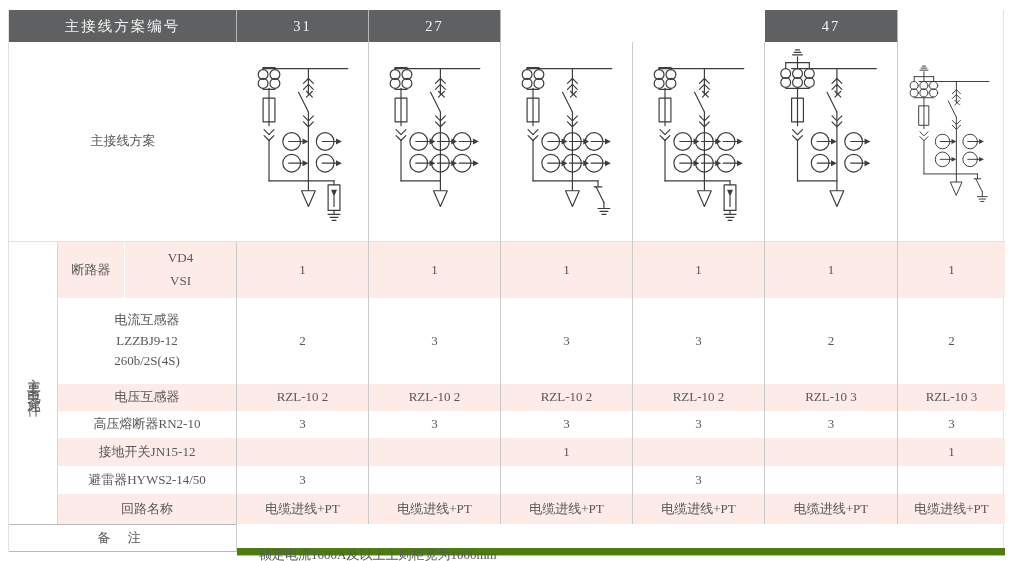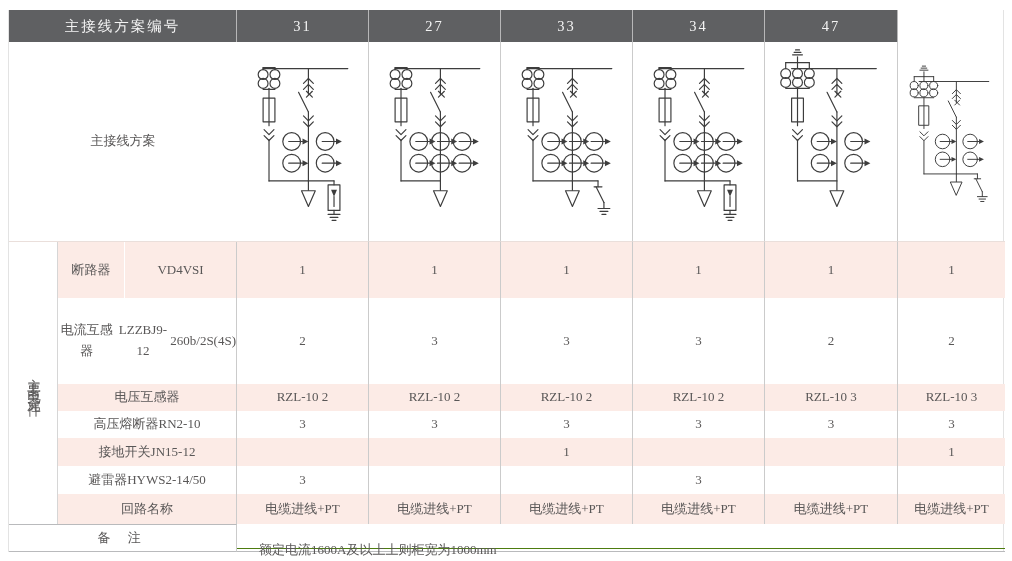--- a/index.html
+++ b/index.html
@@ -30,40 +30,38 @@
     border-right:1px solid rgba(255,255,255,.55);
   }
   .nbr{border-right:none;}
   .vcol{border-right:1px solid var(--grid-line,#cbcbcb);}
   .shade{background:var(--row-shade,#fcebe6);}
   .dlabel,.dcell{border-bottom:1px solid #eadfdb;}
   .dcell{padding:1px 0;}
   .dcell svg{display:block;}
   .vlabel{border-right:1px solid #d6d6d6;background:#fff;}
   .vtext{writing-mode:vertical-rl;text-orientation:upright;letter-spacing:5px;font-size:13.5px;}
-  .stack{flex-direction:row;}
+  .stack{flex-direction:column;}
   .model{border-left:1px solid #ffffff;line-height:1.75;}
   .lbl3{line-height:1.6;}
   .flabel{border-top:1px solid #b9babc;border-bottom:1px solid #b9babc;letter-spacing:7px;}
   .fnote{
-    border-top:1px solid #4d7c0f;border-bottom:1px solid #b9babc;
+    border-top:7px solid #4d7c0f;border-bottom:1px solid #b9babc;
     justify-content:flex-start;padding-left:22px;text-align:left;margin-top:24px;
   }
 </style>
 </head>
 <body>
 
 <div class="sheet">
   <div class="grid">
 
     <div class="cell hcell" style="grid-area:1/1/2/4">主接线方案编号</div>
     <div class="cell hcell" style="grid-area:1/4/2/5">31</div>
     <div class="cell hcell" style="grid-area:1/5/2/6">27</div>
-    <div class="cell hcell" style="grid-area:1/6/2/7">33</div>
-    <div class="cell hcell" style="grid-area:1/7/2/8">34</div>
     <div class="cell hcell" style="grid-area:1/8/2/9">47</div>
 
     <div class="cell dlabel" style="grid-area:2/1/3/4">主接线方案</div>
     <div class="cell dcell vcol" style="grid-area:2/4/3/5">
         <svg viewBox="0 0 132 200" width="100%" height="100%" preserveAspectRatio="xMidYMid meet" fill="none" stroke="#3d3d3d" stroke-width="1.2" stroke-linecap="round" stroke-linejoin="round">
           <line x1="26" y1="26" x2="112" y2="26"></line>
           <line x1="72" y1="26" x2="72" y2="52"></line>
           <line x1="72" y1="70" x2="72" y2="150"></line>
           <path d="M 67 41 L 72 36 L 77 41"></path>
           <path d="M 67 47 L 72 42 L 77 47"></path>

